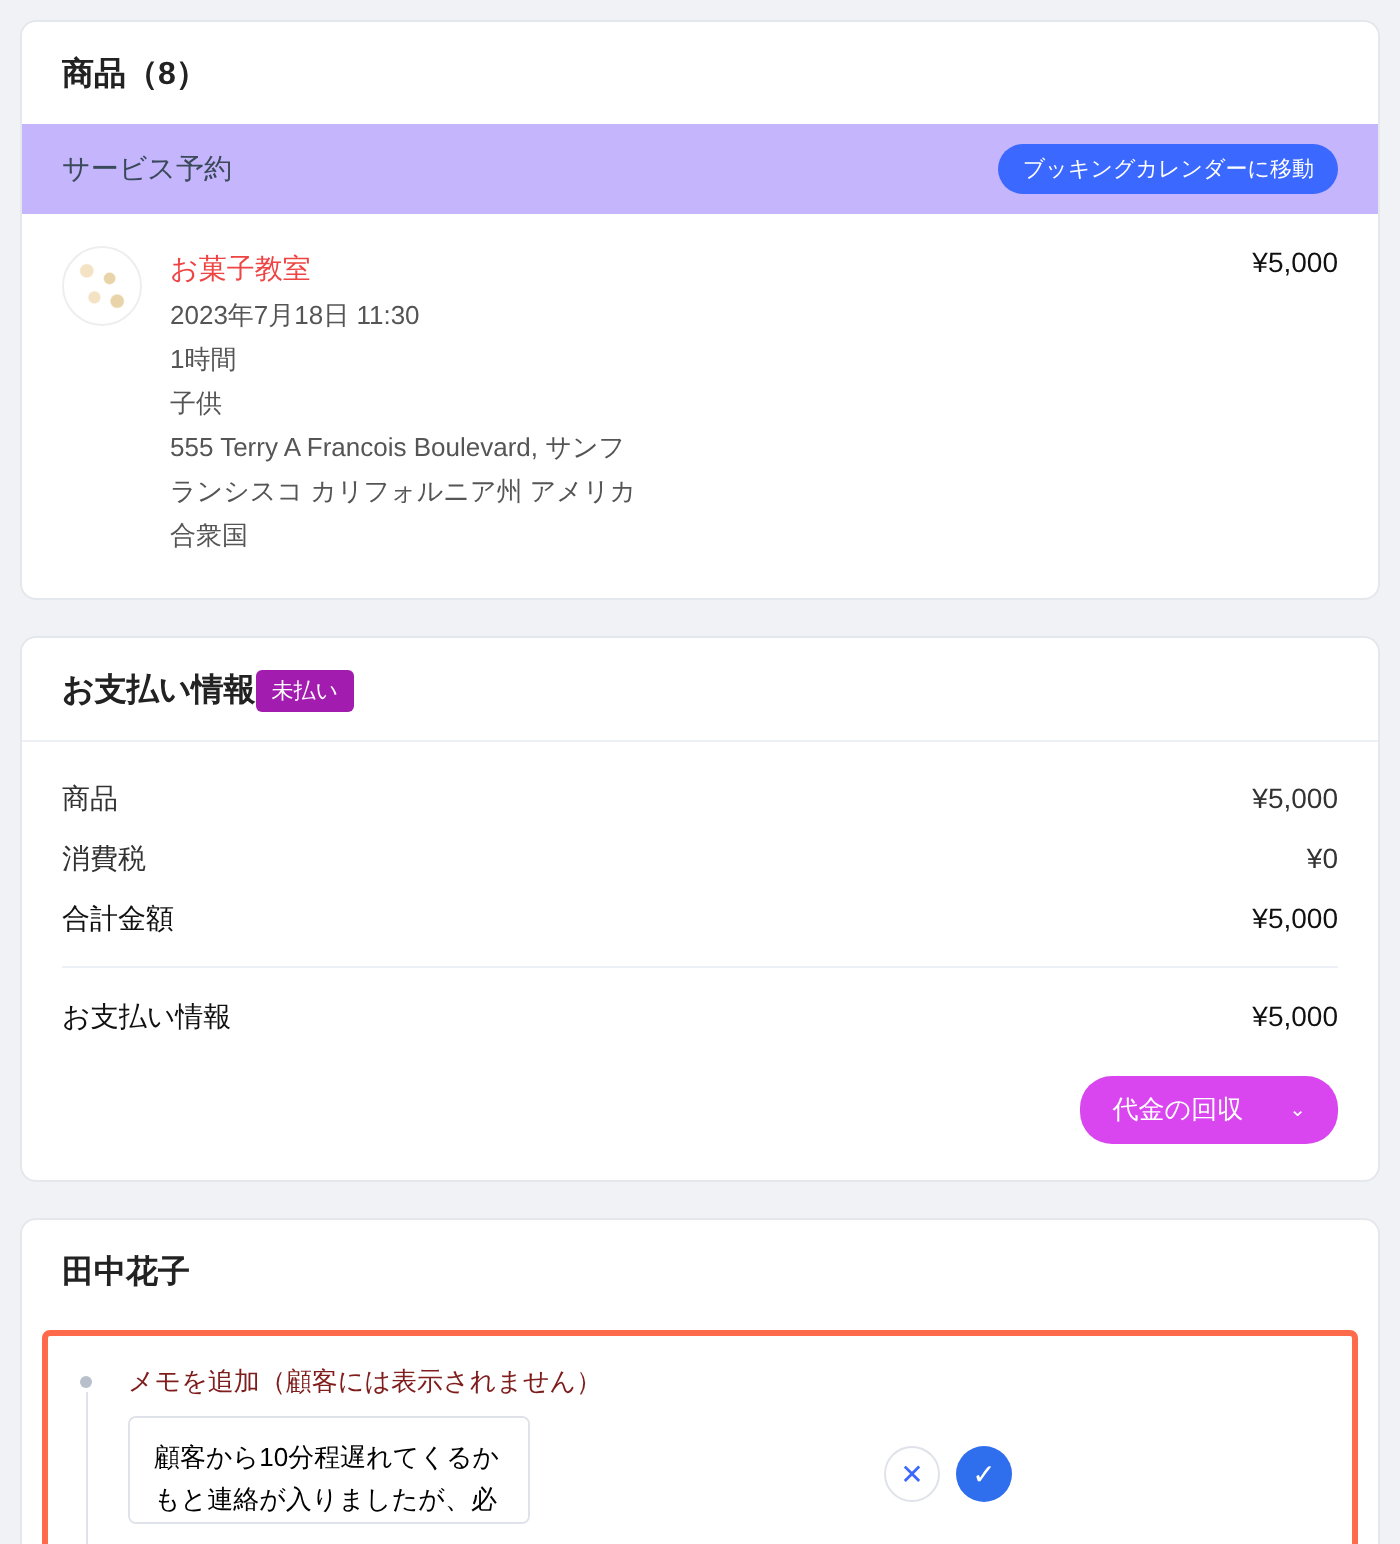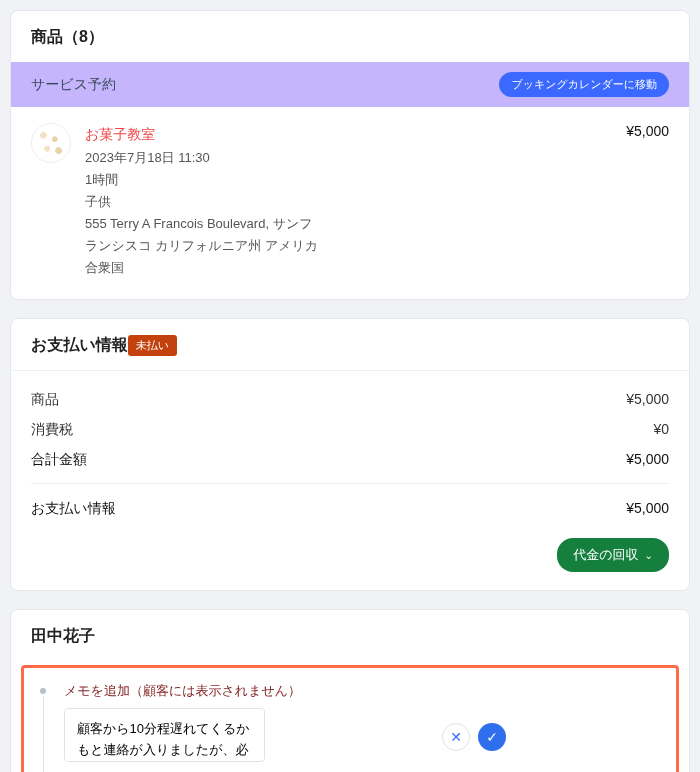--- a/index.html
+++ b/index.html
@@ -59,37 +59,37 @@
   .price { font-weight: 500; color: #111; font-size: 14px; white-space: nowrap; }
   .address { max-width: 240px; }
 
   .pay-header {
     padding: 16px 20px 14px;
     display: flex; align-items: flex-end; 
     border-bottom: 1px solid #eceff3;
     font-size: 16px; font-weight: 700;
   }
   .tag {
-    background: #c2410c; color: #fff;
+    background: #a21caf; color: #fff;
     font-size: 11px; font-weight: 500;
     padding: 3px 8px; border-radius: 3px;
   }
   .pay-body { padding: 14px 20px 18px; }
   .pay-row {
     display: flex; justify-content: space-between;
     padding: 6px 0; font-size: 14px; color: #333;
   }
   .pay-row.total { font-weight: 400; color: #111; }
   .divider { height: 1px; background: #eceff3; margin: 8px 0 10px; }
   .pay-actions { display: flex; justify-content: flex-end; margin-top: 14px; }
   .btn-primary {
-    background: #15803d; color: #fff;
+    background: #d946ef; color: #fff;
     padding: 8px 16px; border-radius: 16px;
     font-size: 13px; display: inline-flex;
-    align-items: center; gap: 6px; cursor: pointer;
+    align-items: center; gap: 23px; cursor: pointer;
   }
   .chev { font-size: 10px; }
 
   .history-body { padding: 4px 20px 20px; position: relative; }
   .highlight-box {
     border: 3px solid #ff6b4a;
     border-radius: 4px;
     padding: 14px 12px 14px 12px;
     margin: 0 -10px 10px -10px;
     position: relative;

